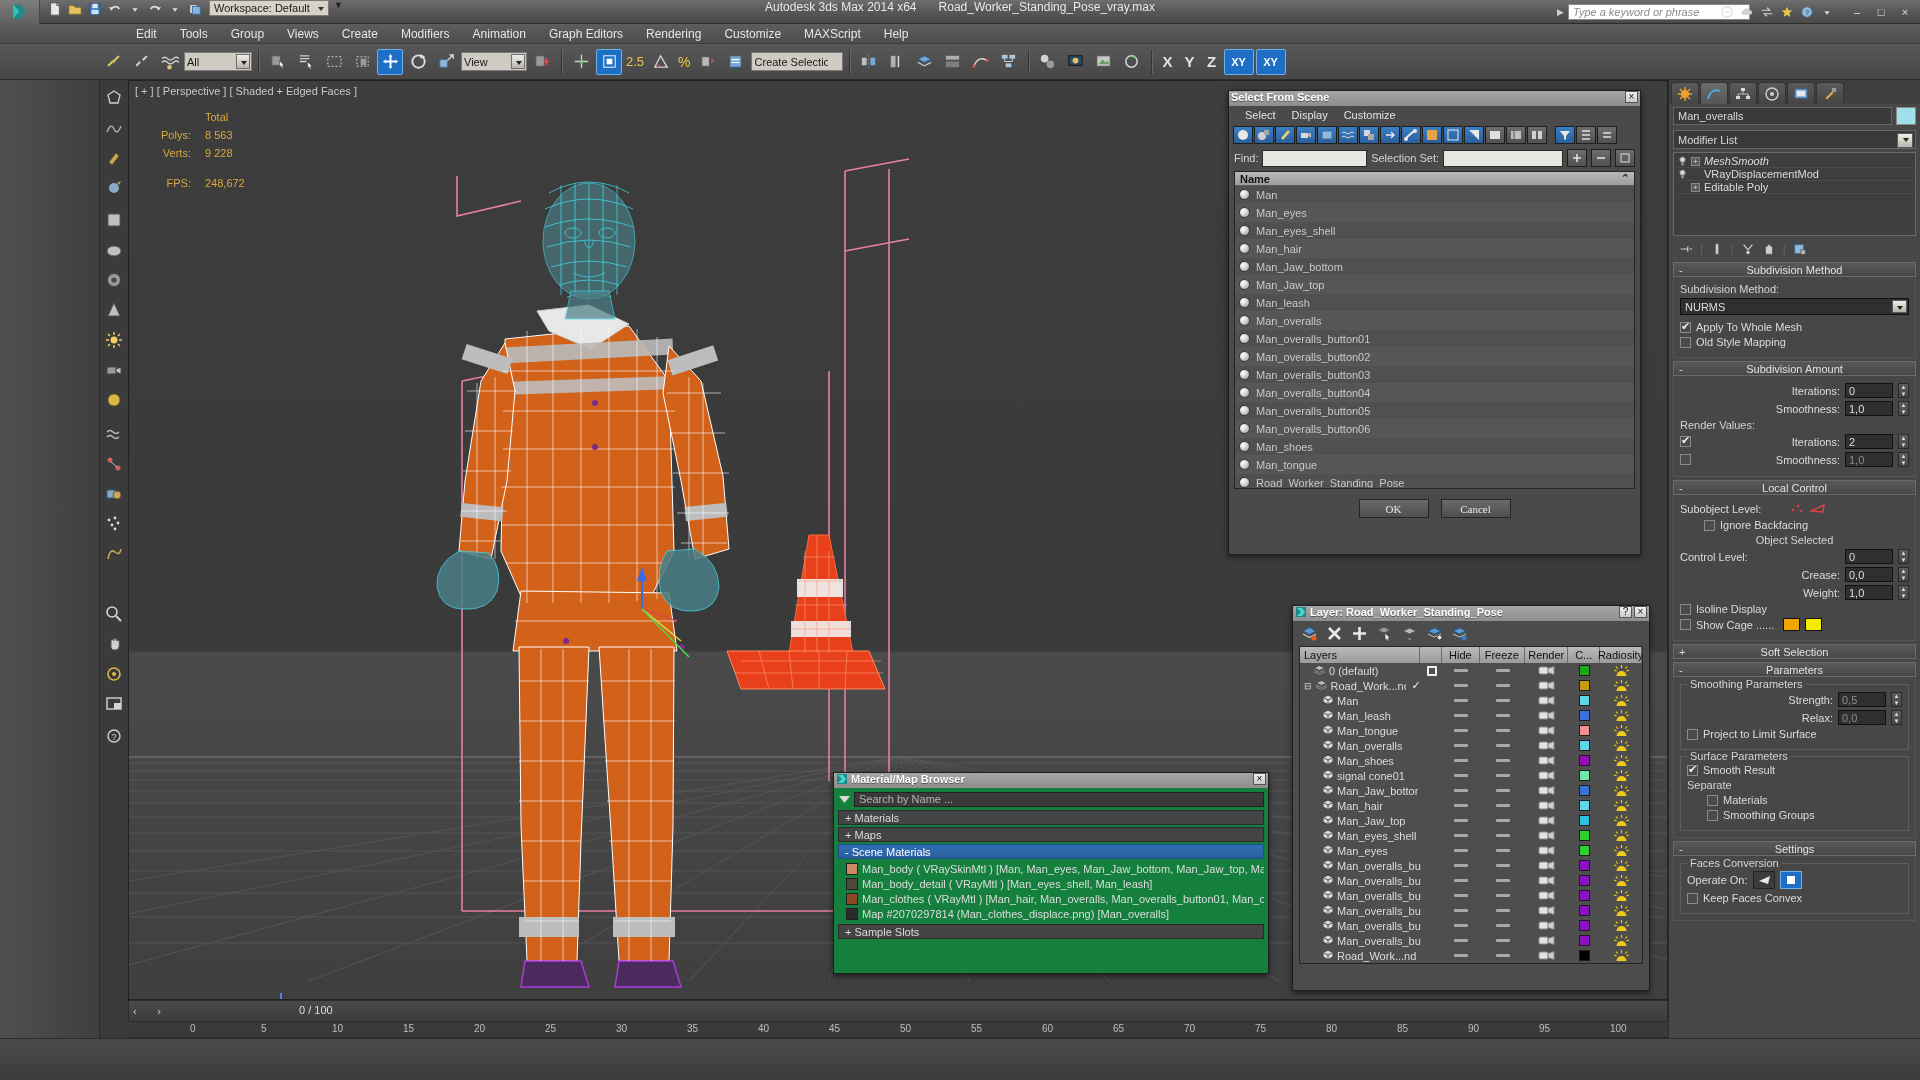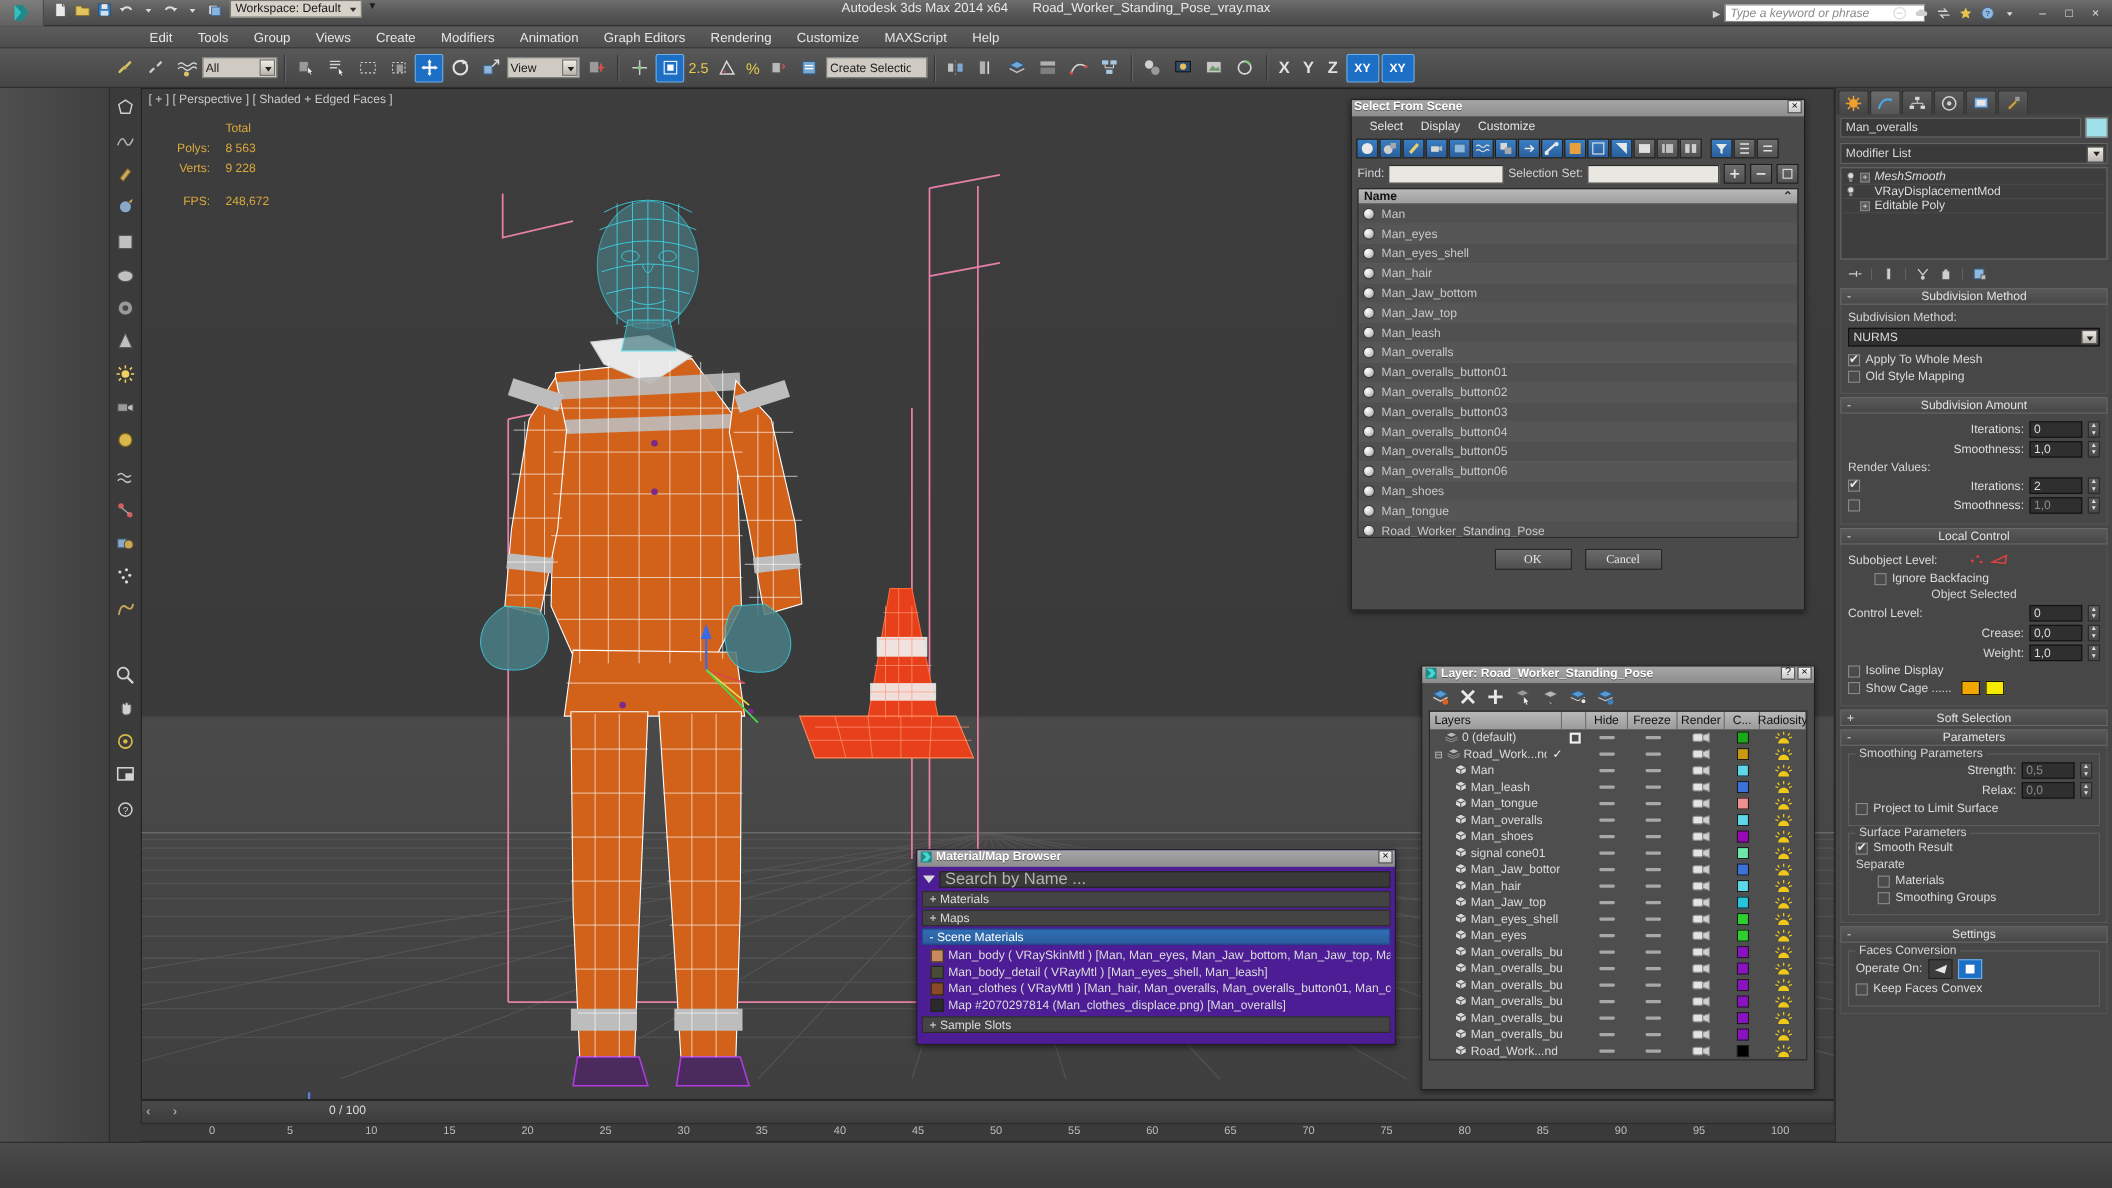--- a/index.html
+++ b/index.html
@@ -186,25 +186,25 @@
     color:#111; font-size:11px; font-weight:normal;}
   .lay-hdr div { border-right:1px solid #6d6d6d; display:flex; align-items:center; justify-content:center;}
   .lay-row { display:flex; height:15px; font-size:11px; color:#dcdcdc; align-items:center;}
   .lay-row div { display:flex; align-items:center; justify-content:center; height:15px;}
   .lay-name { justify-content:flex-start!important; padding-left:4px; gap:3px; overflow:hidden;
     white-space:nowrap;}
   .dash { width:14px; height:3px; background:#a8a8a8; border-radius:1px;}
   .swatch { width:11px; height:11px; border:1px solid #1c1c1c;}
 
   
-  #matBrowser { left:833px; top:772px; width:436px; height:178px; background:#4c1d95;}
+  #matBrowser { left:833px; top:772px; width:436px; height:202px; background:#15803d;}
   .mb-search { margin:3px 4px; height:16px; display:flex; align-items:center; gap:3px;}
   .mb-drop { width:13px; height:14px; display:flex; align-items:center; justify-content:center;}
   .mb-inp { flex:1; height:15px; background:#3a3a3a; border:1px solid #222; color:#b4b4b4;
-    font-size:15px; padding:0 4px; display:flex; align-items:center;}
+    font-size:11px; padding:0 4px; display:flex; align-items:center;}
   .mb-bar { margin:2px 4px; height:15px; background:#444; border:1px solid #2b2b2b;
     display:flex; align-items:center; padding-left:6px; font-size:11px; color:#dcdcdc;}
   .mb-bar.sel { background:linear-gradient(180deg,#2f6fb5,#2a5e9c); border-color:#1d4e86; color:#fff;}
   .mb-list { margin:0 4px; }
   .mb-item { height:15px; display:flex; align-items:center; gap:4px; padding-left:8px;
     font-size:11px; color:#dcdcdc; overflow:hidden; white-space:nowrap;}
   .mb-thumb { width:12px; height:12px; border:1px solid #222; flex:none;}
 
   
   .statuswrap { position:absolute; left:0; top:1038px; width:1920px; height:42px;

